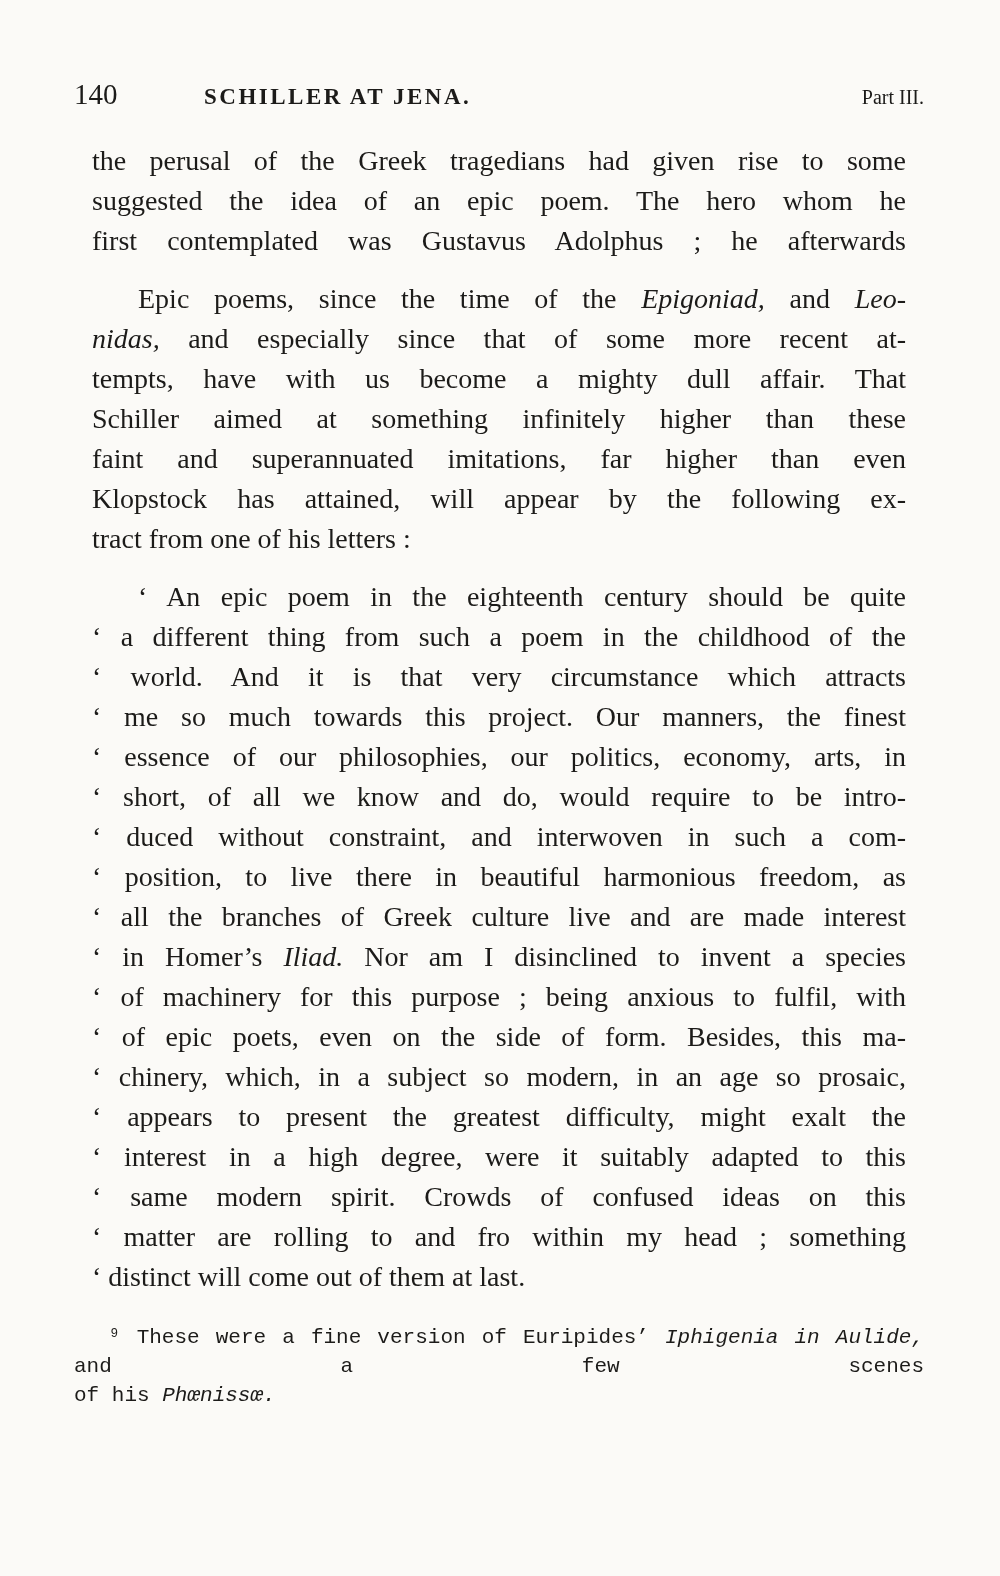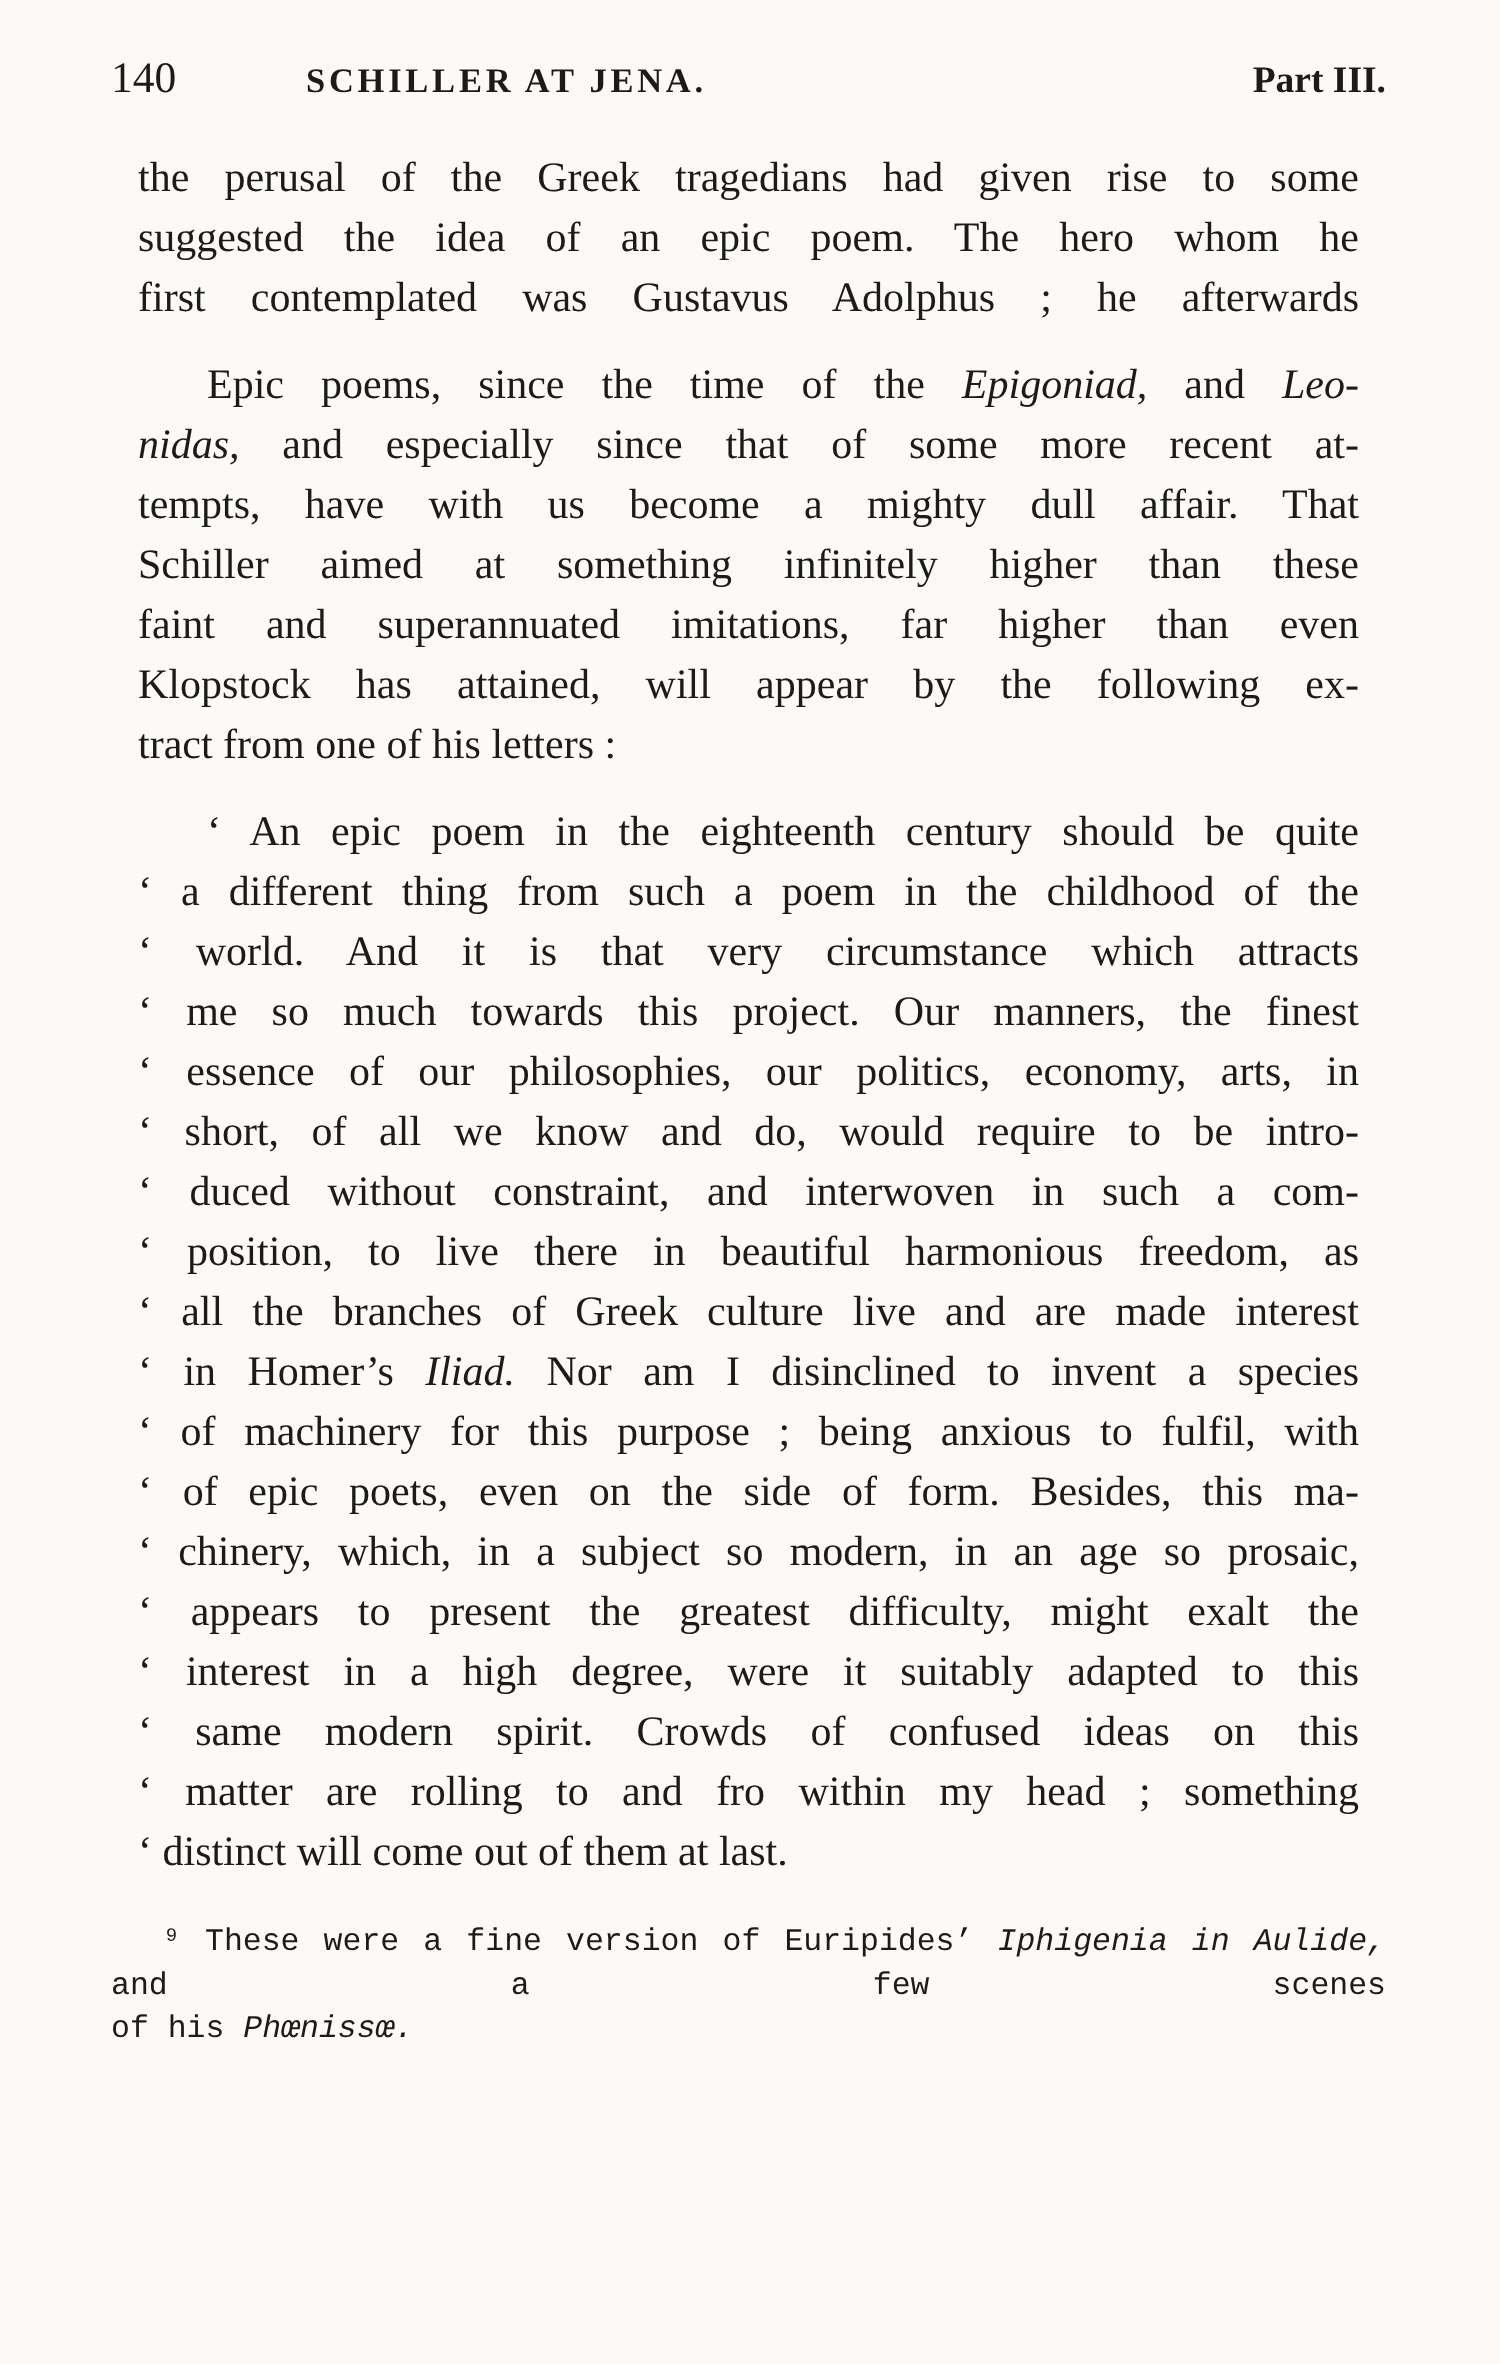--- a/index.html
+++ b/index.html
@@ -4,21 +4,21 @@
 <style>
   * { margin: 0; padding: 0; box-sizing: border-box; }
   html, body { background: #e9e7e3; }
   .page {
     width: 1000px;
     height: 1576px;
     margin: 0 auto;
     background: #fbfaf7;
     color: #1c1b19;
     font-family: "Liberation Serif", "DejaVu Serif", serif;
-    padding: 36px 76px 0 74px;
+    padding: 78px 76px 0 74px;
     position: relative;
     overflow: hidden;
   }
   .page-header {
     display: flex;
     align-items: baseline;
     margin-bottom: 30px;
   }
   .page-number {
     font-size: 29px;
@@ -27,22 +27,22 @@
   .running-title {
     flex: 1;
     text-align: left;
     font-size: 23px;
     letter-spacing: 2.5px;
     font-weight: 600;
   }
   .part-label {
     width: 130px;
     text-align: right;
-    font-size: 25px;
-    font-weight: 700;
+    font-size: 20px;
+    font-weight: 400;
   }
   .body-text {
     font-size: 28px;
     line-height: 40px;
   }
   .paragraph { margin: 18px; }
   .line {
     text-align: justify;
     text-align-last: justify;
     white-space: normal;

